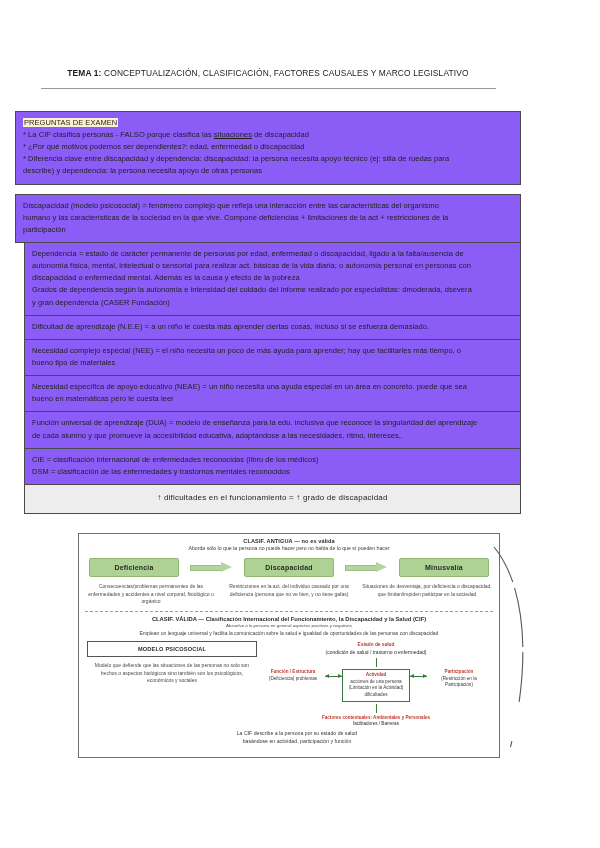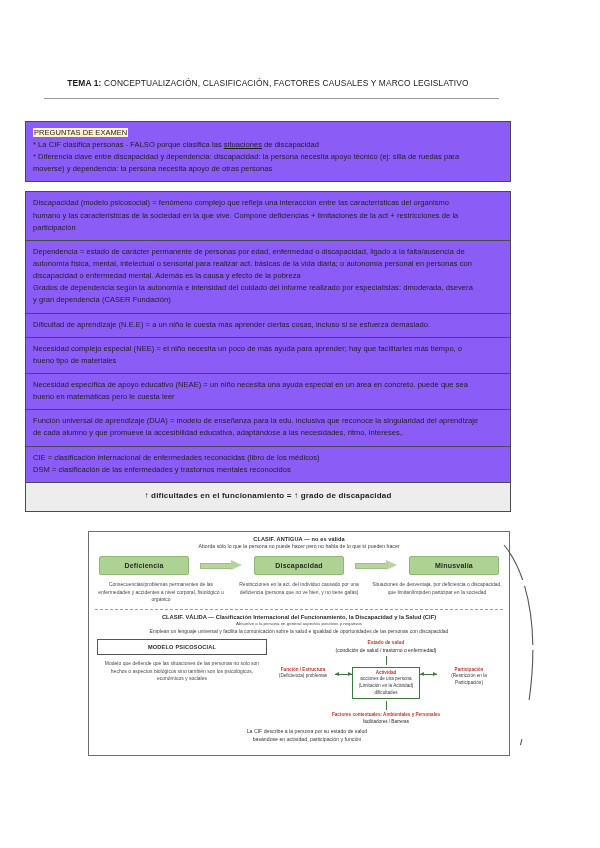--- a/index.html
+++ b/index.html
@@ -11,21 +11,21 @@
     width: 600px;
     height: 848px;
     font-family: "Liberation Sans", sans-serif;
     color: #1a1a1a;
     overflow: hidden;
     position: relative;
   }
   .page {
     width: 536px;
     height: 848px;
-    padding: 14px;
+    padding: 4px;
     box-sizing: border-box;
     position: relative;
   }
 
   
   .title-block {
     padding: 64px 30px 0 30px;
     text-align: center;
   }
   .doc-title {
@@ -49,20 +49,21 @@
     margin: 22px 11px 0 11px;
   }
   .box {
     border: 1.3px solid #4a4a4a;
     padding: 5px 7px 6px 7px;
     box-sizing: border-box;
     background: #8b5cf6;
   }
   .box + .box {
     border-top: none;
+    margin-left: 9px;
   }
   .box-gap {
     height: 9px;
   }
   .line {
     font-size: 7.5px;
     line-height: 1.62;
     color: #1f1f1f;
     letter-spacing: 0.05px;
   }
@@ -72,21 +73,21 @@
   }
   .u {
     text-decoration: underline;
   }
   .shaded {
     background: #ededed;
     text-align: center;
     padding: 7px 7px 8px 7px;
   }
   .shaded .line {
-    font-weight: bold;
+    font-weight: normal;
     font-size: 8px;
     letter-spacing: 0.2px;
   }
 
   
   .diagram-wrap {
     position: relative;
     margin: 19px 0 0 0;
     height: 265px;
   }
@@ -320,22 +321,23 @@
 
   <div class="title-block">
     <div class="doc-title"><span class="strong">TEMA 1:</span><span> CONCEPTUALIZACIÓN, CLASIFICACIÓN, FACTORES CAUSALES Y MARCO LEGISLATIVO</span></div>
     <div class="title-rule"></div>
   </div>
 
   <div class="boxes">
     <div class="box">
       <div class="line"><span class="hl">PREGUNTAS DE EXAMEN</span></div>
       <div class="line"><span>* La CIF clasifica personas - FALSO porque clasifica las </span><span class="u">situaciones</span><span> de discapacidad</span></div>
+      <div class="line">* ¿Por qué motivos podemos ser dependientes?: edad, enfermedad o discapacidad</div>
       <div class="line">* Diferencia clave entre discapacidad y dependencia: discapacidad: la persona necesita apoyo técnico (ej: silla de ruedas para</div>
-      <div class="line">moverse) y dependencia: la persona necesita apoyo de otras personas</div>
+      <div class="line">describe) y dependencia: la persona necesita apoyo de otras personas</div>
     </div>
 
     <div class="box-gap"></div>
 
     <div class="box">
       <div class="line">Discapacidad (modelo psicosocial) = fenómeno complejo que refleja una interacción entre las características del organismo</div>
       <div class="line">humano y las características de la sociedad en la que vive. Compone deficiencias + limitaciones de la act + restricciones de la</div>
       <div class="line">participación</div>
     </div>
 

